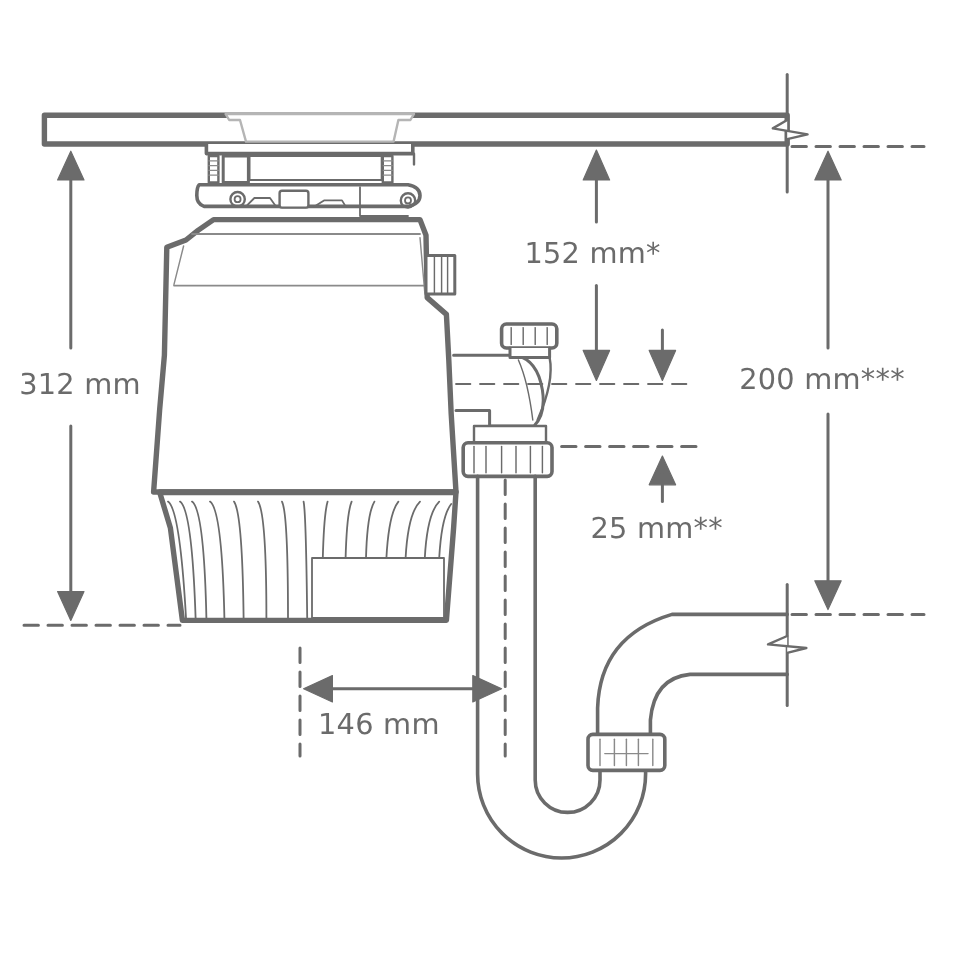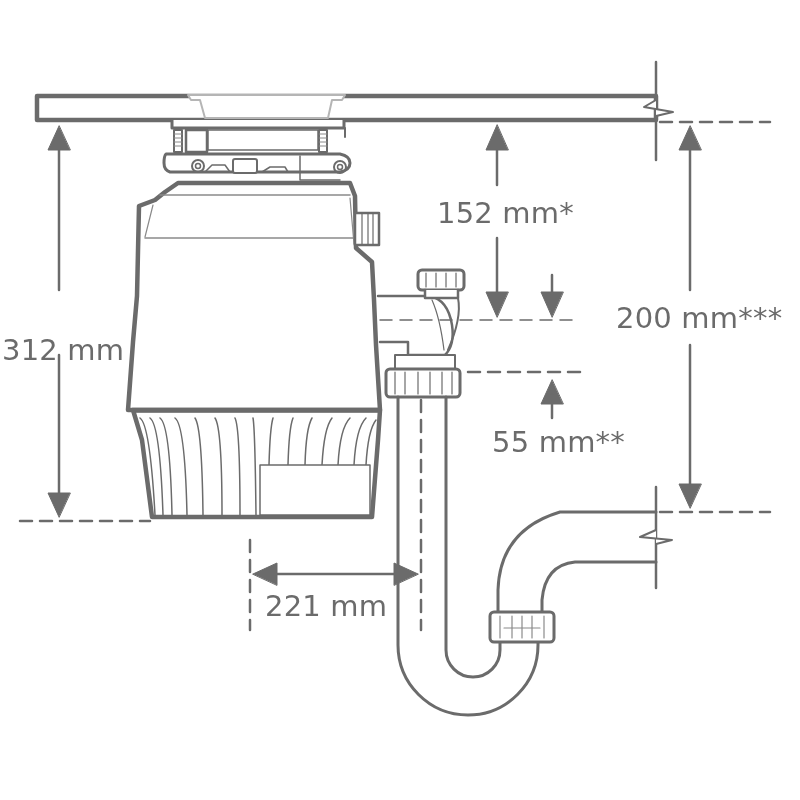--- a/index.html
+++ b/index.html
@@ -1,21 +1,21 @@
 <!DOCTYPE html>
 <html><head>
   <meta charset="utf-8">
   <style>
     html, body { margin: 0; padding: 0; background: #ffffff; }
     body { width: 800px; height: 800px; overflow: hidden; position: relative; }
     #diagram { position: absolute; left: 0; top: 0; width: 800px; height: 800px; }
     .lbl {
       position: absolute;
       font-family: "DejaVu Sans", "Liberation Sans", sans-serif;
-      font-size: 29px;
+      font-size: 24px;
       color: #6b6b6b;
       white-space: nowrap;
       line-height: 1;
       letter-spacing: 0.2px;
       background: transparent;
     }
   </style>
 </head>
 <body>
 
@@ -192,17 +192,17 @@
         <line x1="250" y1="540" x2="250" y2="630" stroke-dasharray="12,8" fill="none"></line>
         <line x1="421" y1="400" x2="421" y2="630" stroke-dasharray="12,8" fill="none"></line>
         <line x1="270" y1="574" x2="400" y2="574"></line>
         <path d="M253,574 L277,563 L277,585 Z" stroke-width="1"></path>
         <path d="M418,574 L394,563 L394,585 Z" stroke-width="1"></path>
       </g>
     </g>
   </g>
 </svg>
 
-<div class="lbl" style="left:2px; top:308px;margin-top:28px;">312 mm</div>
+<div class="lbl" style="left:16px; top:308px;">312 mm</div>
 <div class="lbl" style="left:437px; top:199px;">152 mm*</div>
-<div class="lbl" style="left:492px; top:428px;">55 mm**</div>
+<div class="lbl" style="left:492px; top:428px;">25 mm**</div>
 <div class="lbl" style="left:616px; top:304px;">200 mm***</div>
-<div class="lbl" style="left:265px; top:592px;">221 mm</div>
+<div class="lbl" style="left:265px; top:592px;">146 mm</div>
 
 </body></html>

